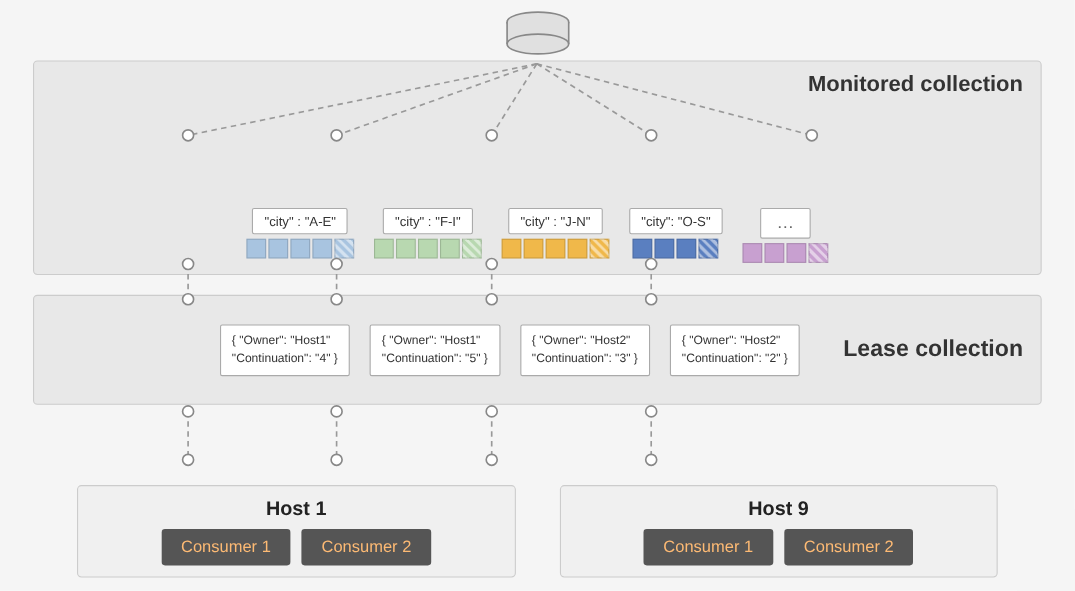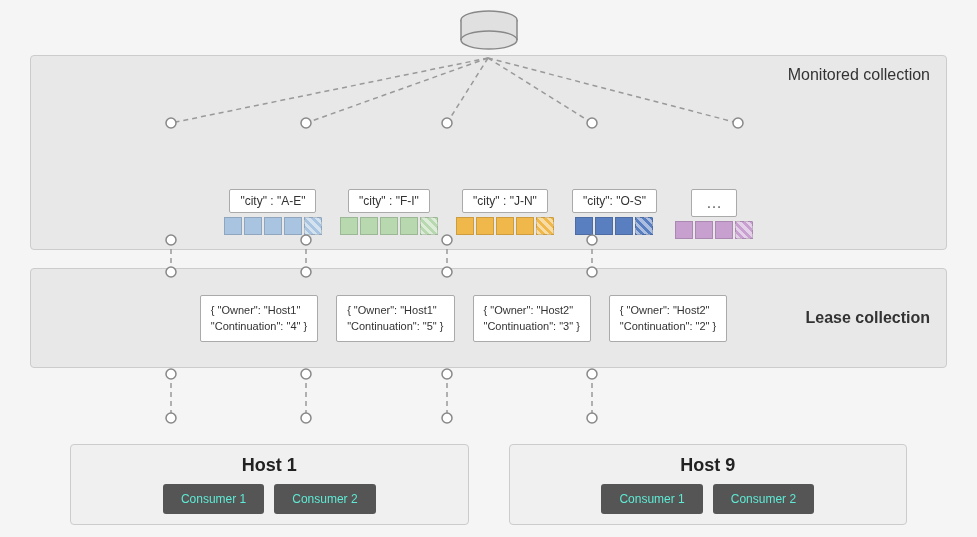--- a/index.html
+++ b/index.html
@@ -52,22 +52,22 @@
       display: flex;
       align-items: flex-end;
       padding-bottom: 10px;
       justify-content: center;
     }
 
     .monitored-label {
       position: absolute;
       top: 10px;
       right: 16px;
-      font-size: 16px;
-      font-weight: 400;
+      font-size: 20px;
+      font-weight: 700;
       color: #333;
     }
 
     
     .lease-collection {
       background: #e8e8e8;
       border: 1px solid #ccc;
       border-radius: 4px;
       position: absolute;
       top: 268px;
@@ -77,21 +77,21 @@
       display: flex;
       align-items: center;
       justify-content: center;
     }
 
     .lease-label {
       position: absolute;
       top: 50%;
       transform: translateY(-50%);
       right: 16px;
-      font-size: 16px;
+      font-size: 21px;
       font-weight: 600;
       color: #333;
     }
 
     
     .host-area {
       position: absolute;
       bottom: 15px;
       left: 30px;
       right: 30px;
@@ -119,24 +119,24 @@
       color: #222;
     }
 
     .consumer-row {
       display: flex;
       gap: 10px;
     }
 
     .consumer-btn {
       background: #555;
-      color: #5eead4;
+      color: #fdba74;
       padding: 8px 18px;
       border-radius: 3px;
-      font-size: 12px;
+      font-size: 15px;
       font-weight: 500;
       border: none;
       cursor: pointer;
     }
 
     
     .partitions-row {
       display: flex;
       gap: 18px;
       align-items: flex-start;

